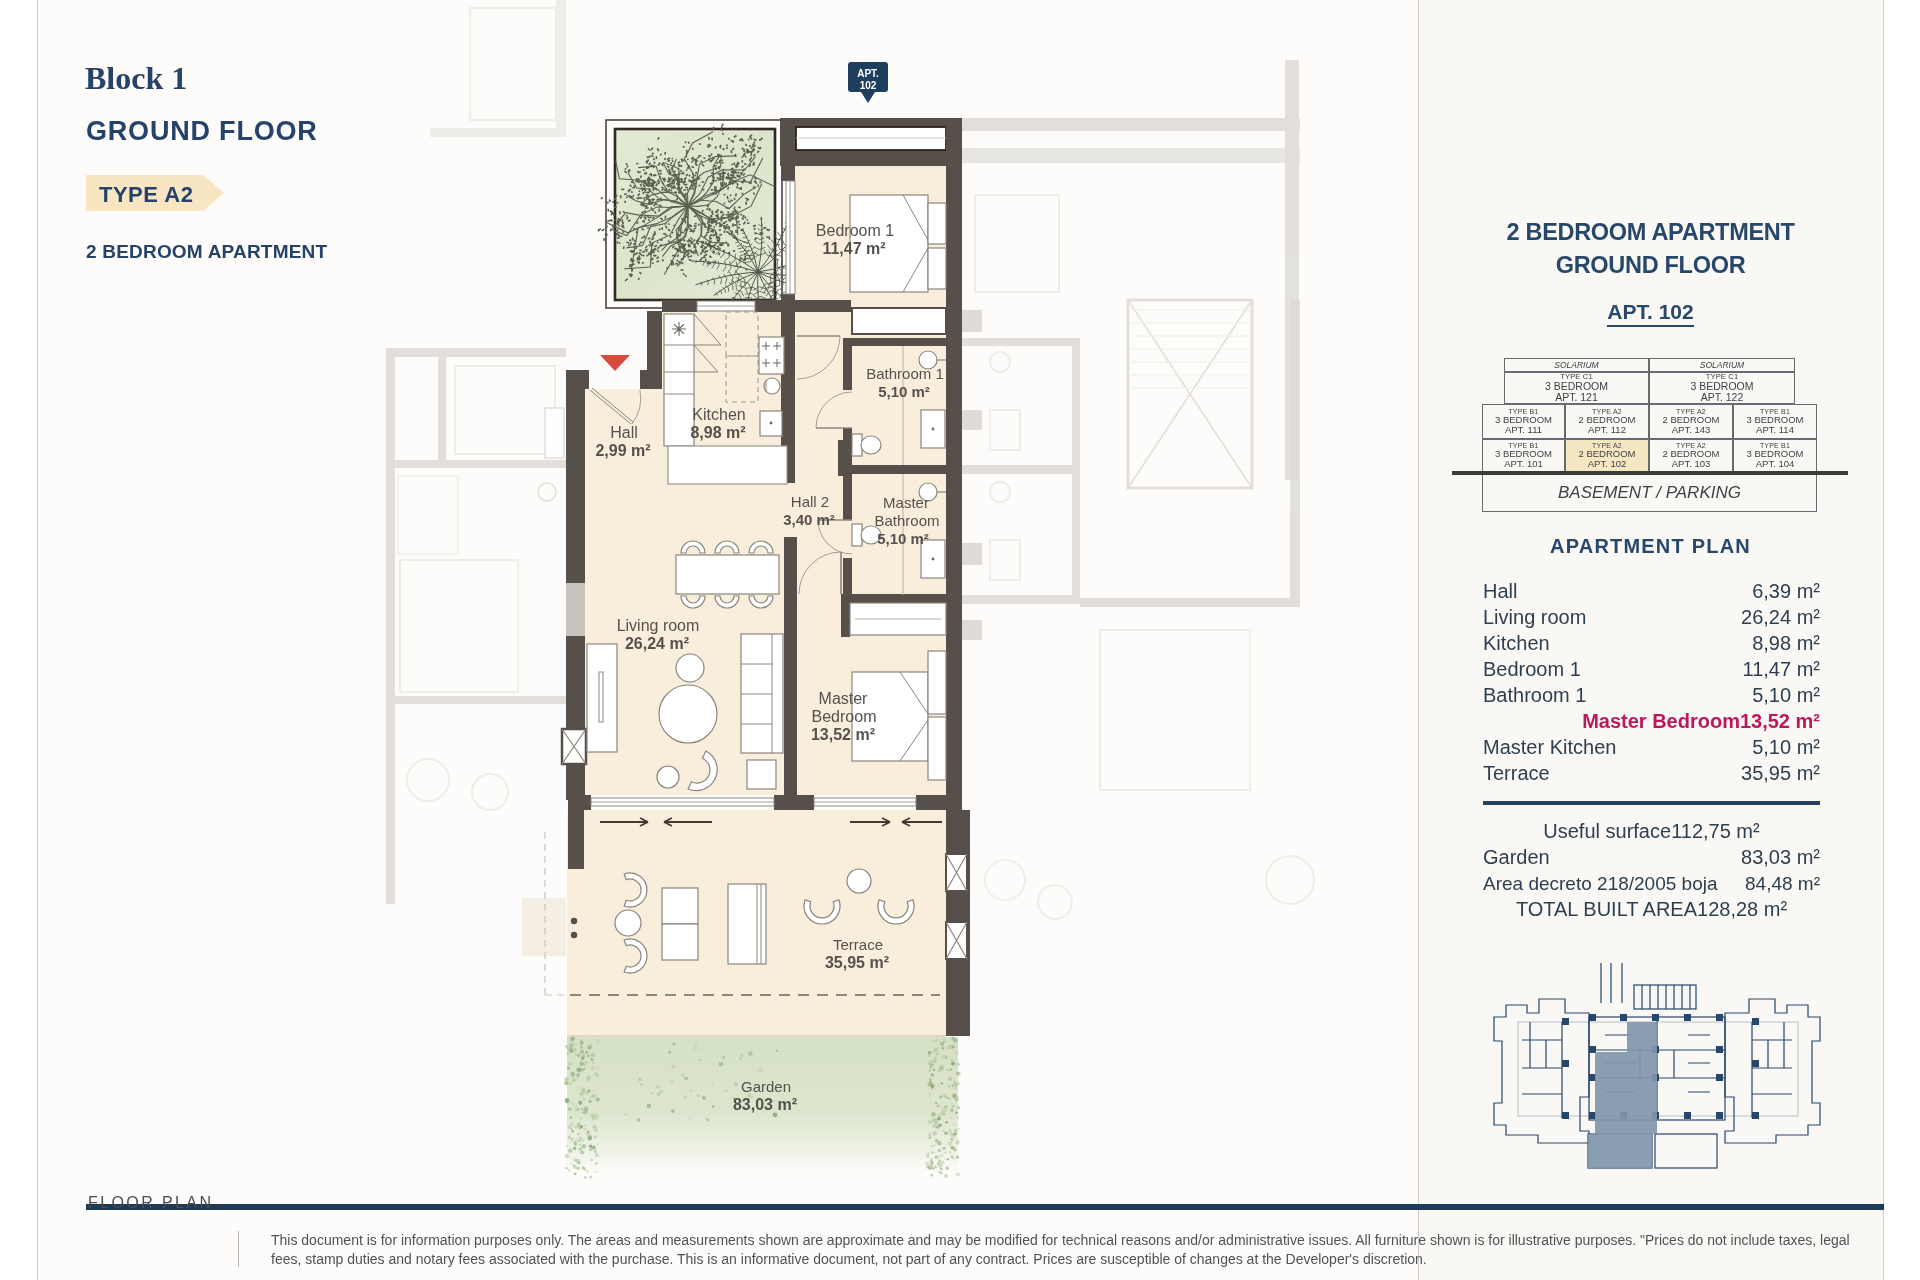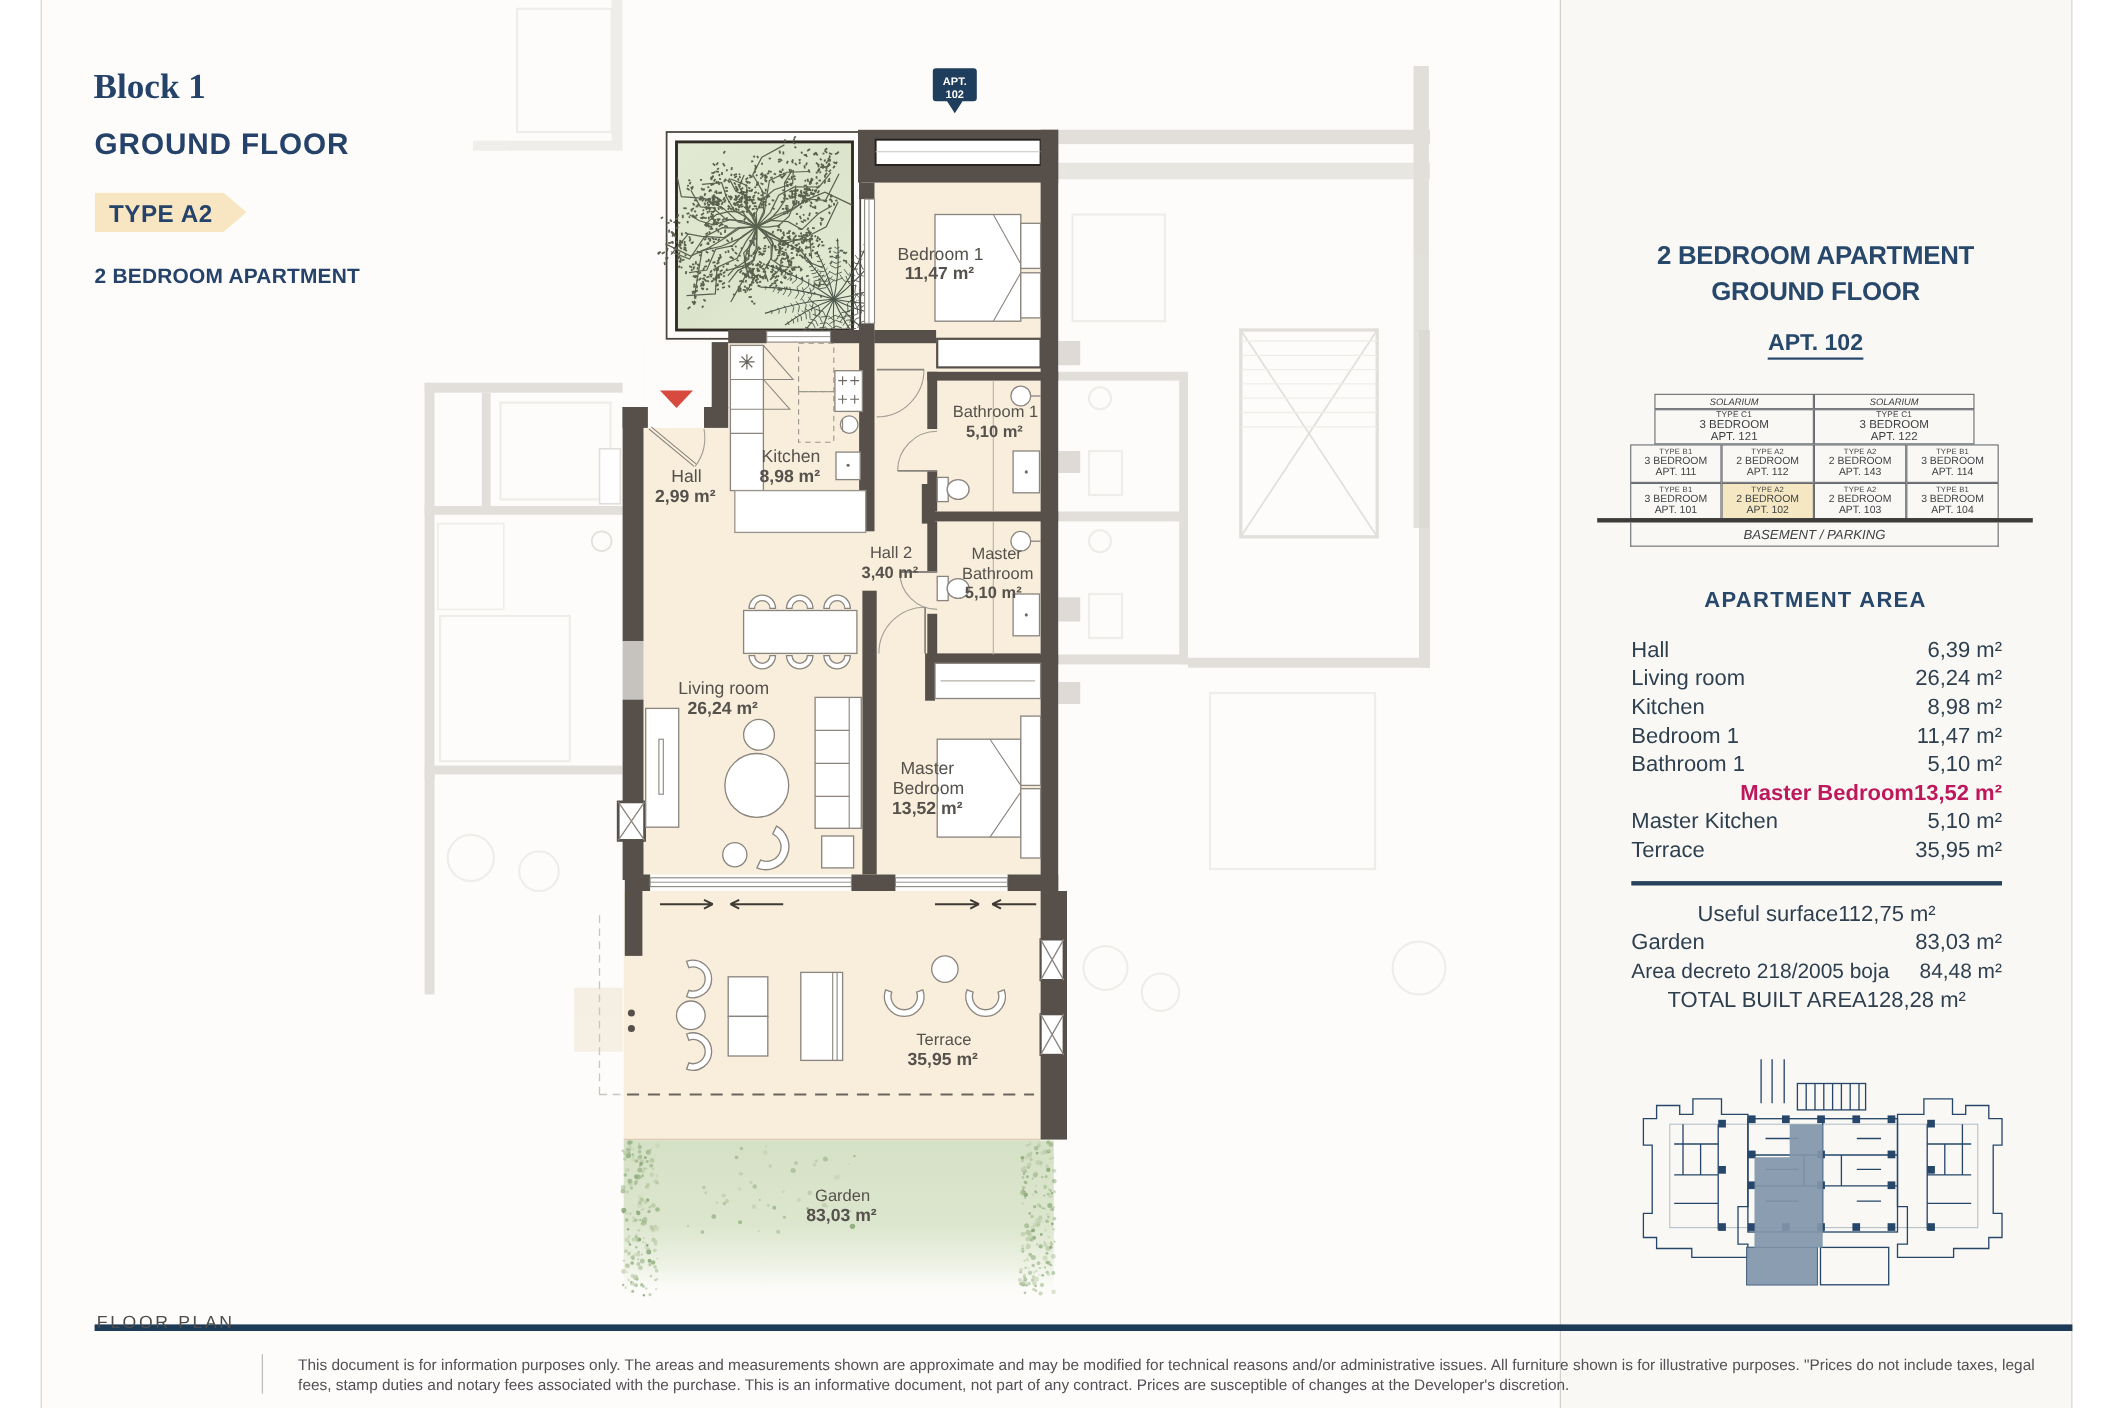--- a/index.html
+++ b/index.html
@@ -2327,23 +2327,23 @@
     <div style="font-size:9.5px">APT. 103</div>
   </div>
 <div style="position:absolute;left:1733px;top:439px;width:84px;height:33px;border:1px solid #686c70;display:flex;flex-direction:column;justify-content:center;align-items:center;text-align:center;color:#3e4144;line-height:1.06">
     <div style="font-size:7px;letter-spacing:.2px">TYPE B1</div>
     <div style="font-size:9.5px">3 BEDROOM</div>
     <div style="font-size:9.5px">APT. 104</div>
   </div>
 
 <div style="position:absolute;left:1452px;top:471px;width:396px;height:4px;background:#3d3c3a"></div>
 
-<div style="position:absolute;left:1482px;top:475px;width:335px;height:22px;border:1px solid #686c70;border-top:none;display:flex;align-items:center;justify-content:center;font-size:12px;font-style:italic;color:#3f4245">BASEMENT / PARKING</div>
-
-<div class="abs" style="left:1418px;top:535px;width:465px;text-align:center;font-size:20px;font-weight:700;color:#27476b;letter-spacing:1.2px">APARTMENT AREA</div>
+<div style="position:absolute;left:1482px;top:475px;width:335px;height:37px;border:1px solid #686c70;border-top:none;display:flex;align-items:center;justify-content:center;font-size:17px;font-style:italic;color:#3f4245">BASEMENT / PARKING</div>
+
+<div class="abs" style="left:1418px;top:535px;width:465px;text-align:center;font-size:20px;font-weight:700;color:#27476b;letter-spacing:1.2px">APARTMENT PLAN</div>
 
 <div style="position:absolute;left:1483px;top:580px;width:337px;display:flex;justify-content:space-between;font-size:20px;color:#2e4050;font-weight:500;white-space:nowrap">
     <span>Hall</span>
     <span>6,39 m²</span>
   </div>
 <div style="position:absolute;left:1483px;top:606px;width:337px;display:flex;justify-content:space-between;font-size:20px;color:#2e4050;font-weight:500;white-space:nowrap">
     <span>Living room</span>
     <span>26,24 m²</span>
   </div>
 <div style="position:absolute;left:1483px;top:632px;width:337px;display:flex;justify-content:space-between;font-size:20px;color:#2e4050;font-weight:500;white-space:nowrap">

